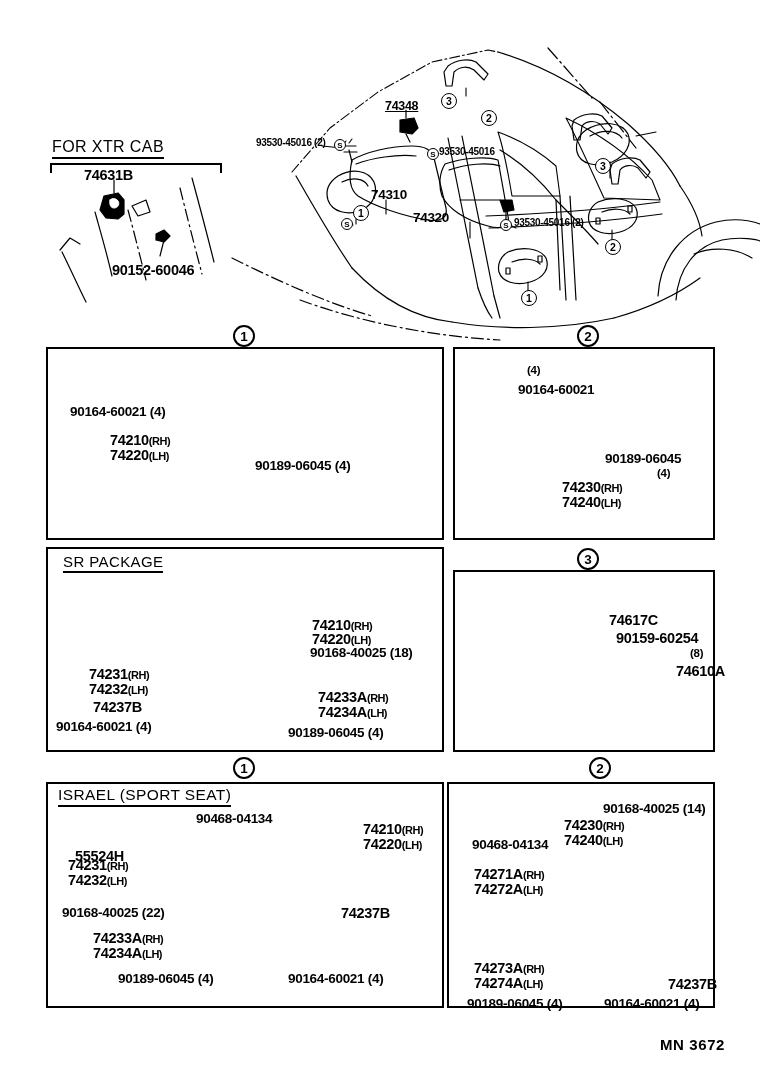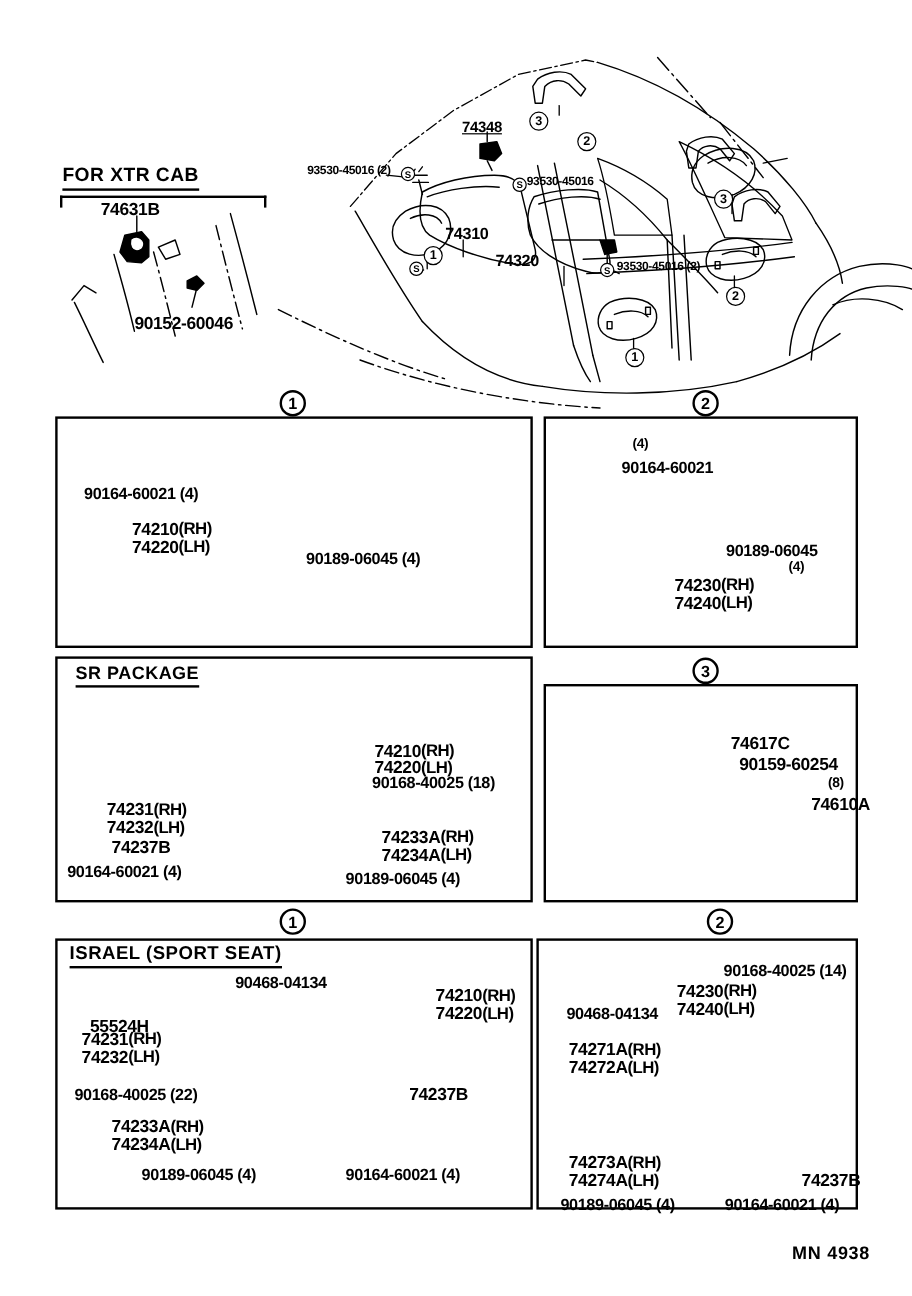--- a/index.html
+++ b/index.html
@@ -18,23 +18,23 @@
     color:#000;
     white-space:nowrap;
     letter-spacing:-0.3px;
     line-height:1.02;
   }
   .n14{font-size:14.5px;}
   .n13{font-size:13.5px;}
   .n12{font-size:12.5px;}
   .n11{font-size:11.5px;}
   .n10{font-size:10px;}
-  .sup{font-size:14px;letter-spacing:-0.5px;vertical-align:0.5px;}
+  .sup{font-size:11px;letter-spacing:-0.5px;vertical-align:0.5px;}
   .hdr{
-    position:absolute;font-weight:bold;font-size:16px;
+    position:absolute;font-weight:normal;font-size:16px;
     font-family:"Liberation Sans","DejaVu Sans",sans-serif;
     border-bottom:2.4px solid #000;padding-bottom:1px;
     letter-spacing:0.4px;white-space:nowrap;
   }
   .hdr.two{line-height:1.05;}
   .panel{position:absolute;border:2px solid #000;background:#fff;box-sizing:border-box;}
   .circnum{
     position:absolute;width:22px;height:22px;border:2px solid #000;border-radius:50%;
     background:#fff;display:flex;align-items:center;justify-content:center;
     font-weight:bold;font-size:13.5px;
@@ -570,15 +570,15 @@
   <div class="lbl n14" style="left:668px;top:977px;">74237B</div>
   <div class="lbl n13" style="left:467px;top:997px;">
     <span>90189-06045</span>
     <span>(4)</span>
   </div>
   <div class="lbl n13" style="left:604px;top:997px;">
     <span>90164-60021</span>
     <span>(4)</span>
   </div>
 
-  <div class="diagid" style="left:660px;top:1036px;">MN 4938</div>
+  <div class="diagid" style="left:660px;top:1036px;">MN 3672</div>
 
 </div>
 
 </body></html>

